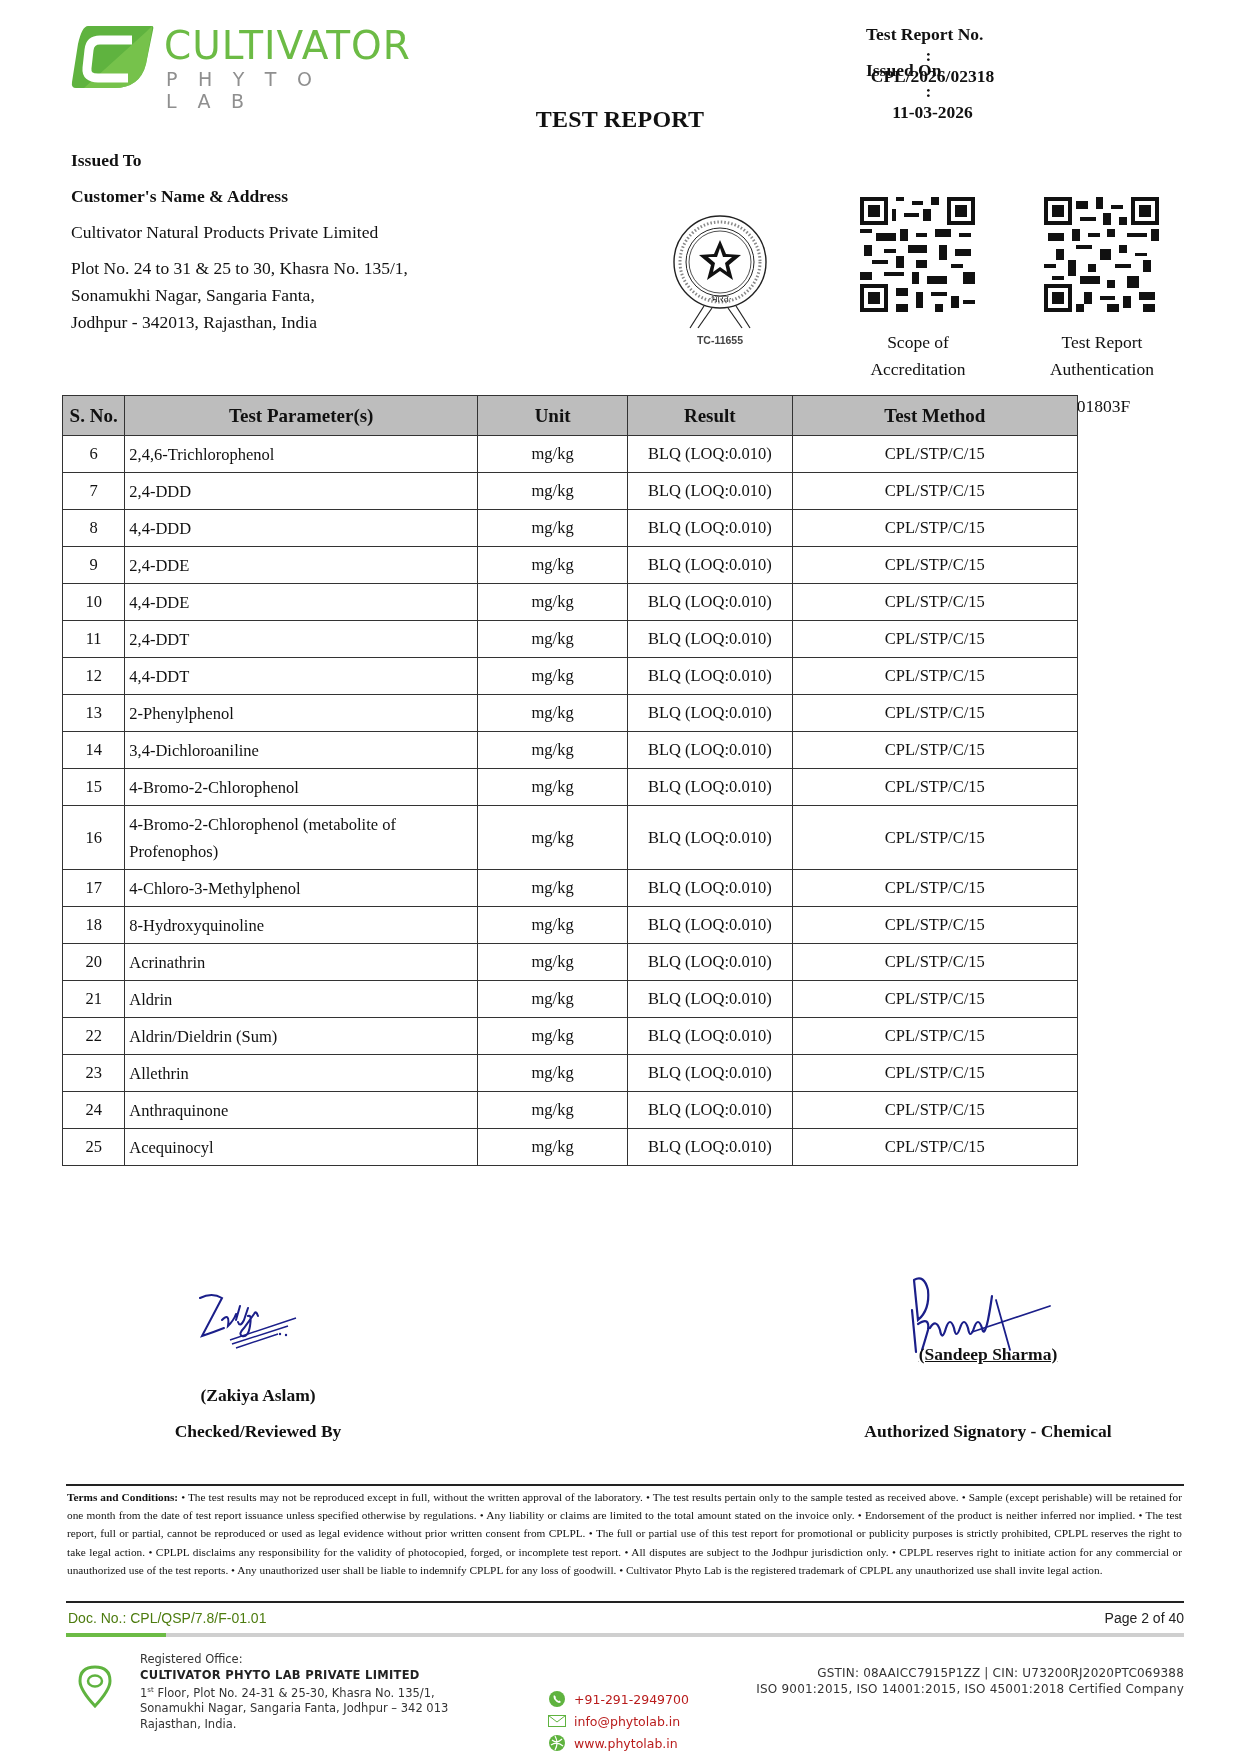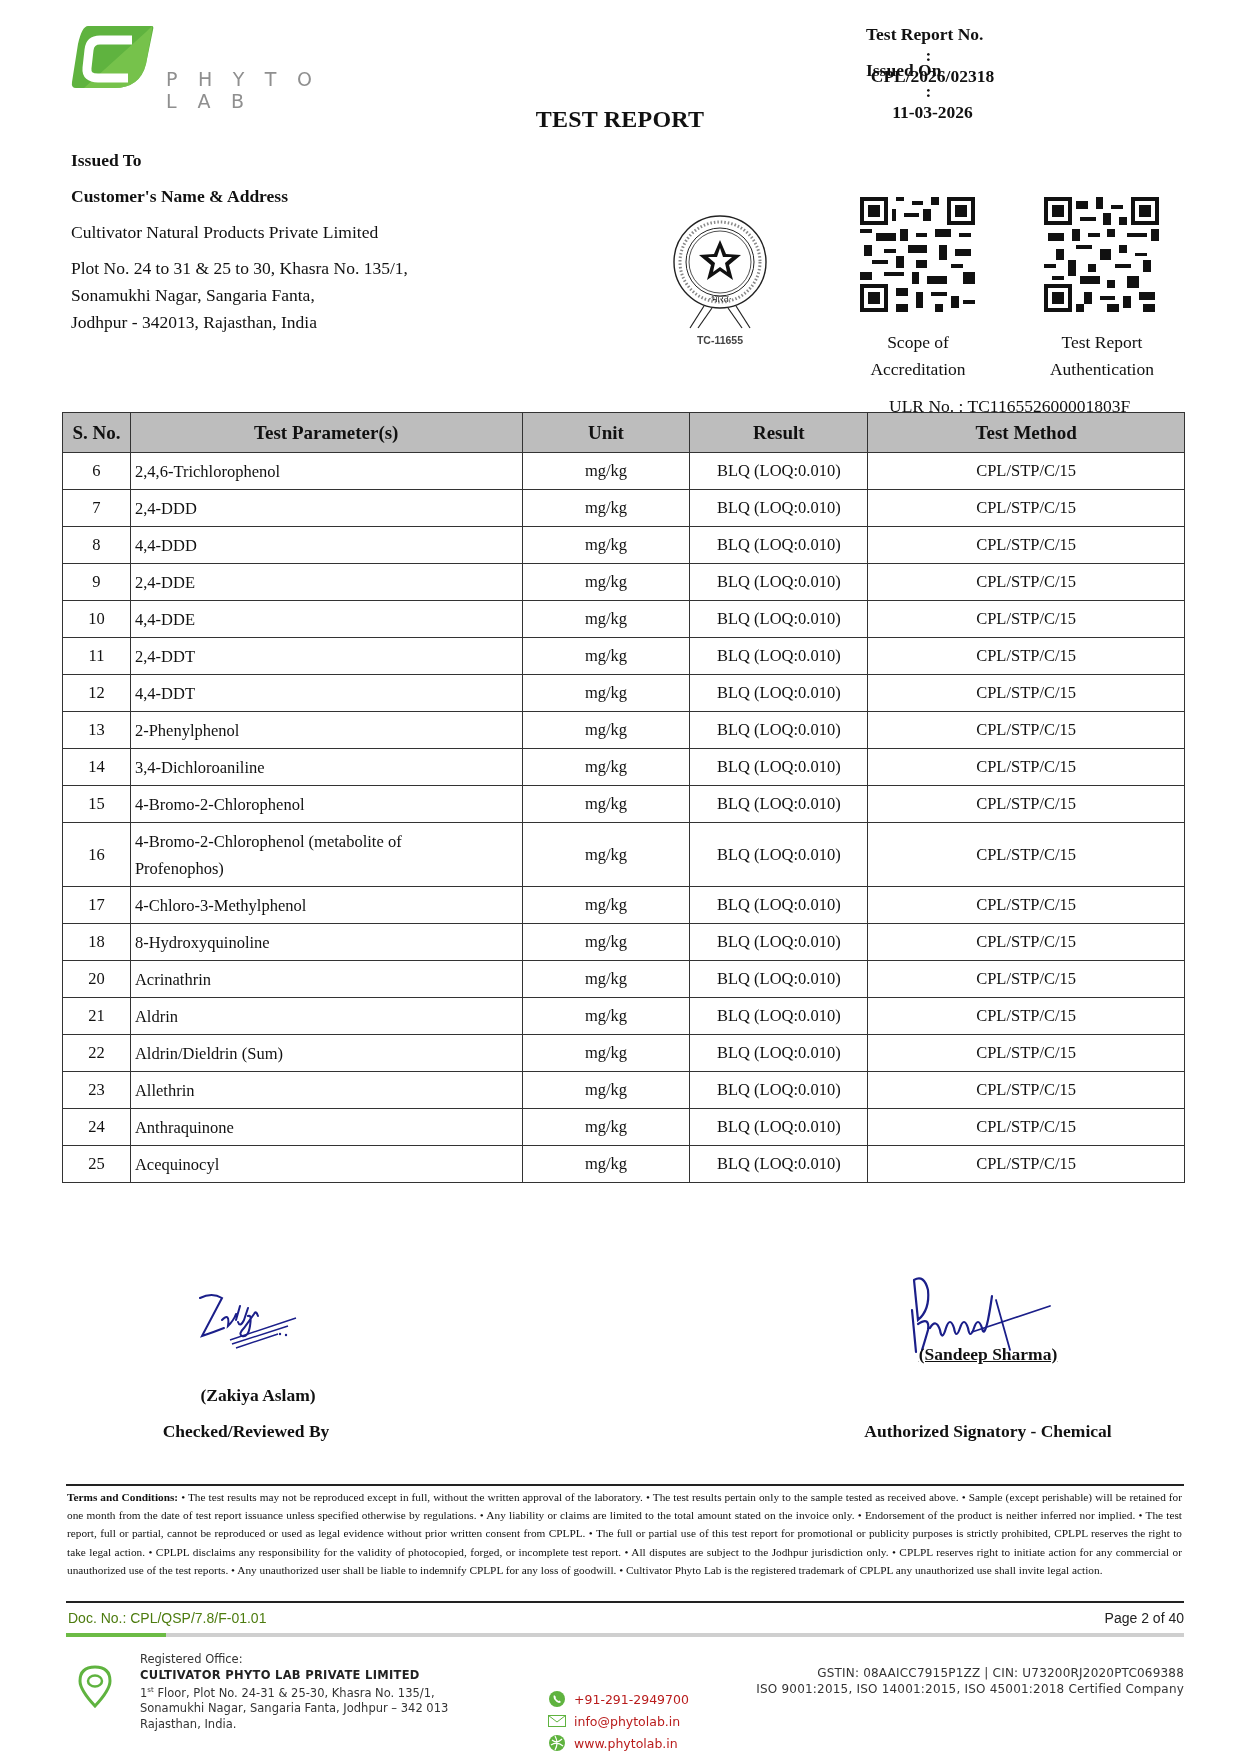--- a/index.html
+++ b/index.html
@@ -29,21 +29,21 @@
   
   .nabl { left: 660px; top: 212px; width: 120px; height: 140px; }
   .nabl-code { position: absolute; left: 0; top: 122px; width: 120px; text-align: center; font-family: "Liberation Sans", sans-serif; font-size: 10.5px; font-weight: bold; color: #444; }
 
   .qr { width: 115px; height: 115px; }
   .qr-cap { width: 180px; text-align: center; font-size: 17.5px; line-height: 27px; }
 
   .ulr { left: 889px; top: 396px; font-size: 17.5px; white-space: nowrap; }
 
   
-  table.results { position: absolute; left: 62px; top: 412px; width: 1123px; border-collapse: collapse; font-size: 16.5px; }
+  table.results { position: absolute; left: 62px; top: 395px; width: 1016px; border-collapse: collapse; font-size: 16.5px; }
   table.results th, table.results td { border: 1.5px solid #333; }
   table.results th { background: #bdbdbd; font-weight: bold; height: 40px; font-size: 19px; text-align: center; }
   table.results td { height: 37px; }
   table.results td.c { text-align: center; }
   table.results td.l { text-align: left; padding-left: 4px; line-height: 27px; }
   table.results tr.tall td { height: 64px; }
 
   
   .sig-img { width: 120px; height: 90px; }
   .sig-name { font-size: 17.5px; font-weight: bold; text-align: center; white-space: nowrap; }
@@ -72,20 +72,21 @@
 </style>
 </head>
 <body>
 
 <div class="abs logo">
   <svg class="logo-mark" viewBox="0 0 84 66">
     <path d="M18 2 L82 2 Q84 2 83 6 L76 40 Q70 64 44 64 L6 64 Q1 64 2 58 L8 20 Q12 2 18 2 Z" fill="#5fb33f"></path>
     <path d="M14 64 L76 8 L82 2 L82 6 L76 40 Q70 64 44 64 Z" fill="#7cc54f" opacity="0.8"></path>
     <path d="M62 16 L30 16 Q20 16 19 26 L17 44 Q16 54 28 54 L58 54" fill="none" stroke="#ffffff" stroke-width="9" stroke-linejoin="round"></path>
   </svg>
+  <div class="logo-word1">CULTIVATOR</div>
   <div class="logo-word2">PHYTO LAB</div>
 </div>
 
 <div class="abs meta">
   <div class="meta-row">
     <span class="meta-label">Test Report No.</span>
     <span class="meta-colon">:</span>
     <span class="meta-value">CPL/2026/02318</span>
   </div>
   <div class="meta-row">
@@ -430,21 +431,21 @@
   <path d="M38 64 L104 42 M40 68 L96 50 M44 72 L86 58" fill="none" stroke="#1b1f8a" stroke-width="1.5"></path>
   <circle cx="88" cy="58" r="1.2" fill="#1b1f8a"></circle>
     <circle cx="94" cy="59" r="1.2" fill="#1b1f8a"></circle>
 </svg>
 <svg class="abs sig-img" style="left:900px; top:1270px; width:180px;" viewBox="0 0 180 90">
   <path d="M14 10 Q24 4 28 20 Q30 40 18 50 Q16 30 14 10 M12 40 L16 82 M18 54 Q30 46 28 60 Q24 74 22 80 M30 58 Q36 48 40 60 Q42 72 46 58 Q50 46 54 58 Q56 70 60 58 Q64 46 68 58 Q70 70 74 58 Q78 46 82 58 Q84 68 88 50 Q90 40 92 26" fill="none" stroke="#1b1f8a" stroke-width="2.2" stroke-linecap="round"></path>
   <path d="M72 62 L150 36 M96 30 L110 80" fill="none" stroke="#1b1f8a" stroke-width="1.8" stroke-linecap="round"></path>
 </svg>
 
 <div class="abs sig-name" style="left:158px; width:200px; top:1385px;">(Zakiya Aslam)</div>
-<div class="abs sig-name" style="left:116px; width:260px; top:1421px;">Checked/Reviewed By</div>
+<div class="abs sig-name" style="left:128px; width:260px; top:1421px;">Checked/Reviewed By</div>
 <div class="abs sig-name" style="left:888px; width:200px; top:1344px;text-decoration:underline;">(Sandeep Sharma)</div>
 <div class="abs sig-name" style="left:838px; width:300px; top:1421px;">Authorized Signatory - Chemical</div>
 
 <div class="abs terms-top"></div>
 <div class="abs terms"><b>Terms and Conditions:</b><span> • The test results may not be reproduced except in full, without the written approval of the laboratory. • The test results pertain only to the sample tested as received above. • Sample (except perishable) will be retained for one month from the date of test report issuance unless specified otherwise by regulations. • Any liability or claims are limited to the total amount stated on the invoice only. • Endorsement of the product is neither inferred nor implied. • The test report, full or partial, cannot be reproduced or used as legal evidence without prior written consent from CPLPL. • The full or partial use of this test report for promotional or publicity purposes is strictly prohibited, CPLPL reserves the right to take legal action. • CPLPL disclaims any responsibility for the validity of photocopied, forged, or incomplete test report. • All disputes are subject to the Jodhpur jurisdiction only. • CPLPL reserves right to initiate action for any commercial or unauthorized use of the test reports. • Any unauthorized user shall be liable to indemnify CPLPL for any loss of goodwill. • Cultivator Phyto Lab is the registered trademark of CPLPL any unauthorized use shall invite legal action.</span></div>
 <div class="abs terms-bottom"></div>
 
 <div class="abs docno">Doc. No.: CPL/QSP/7.8/F-01.01</div>
 <div class="abs pageno">Page 2 of 40</div>
 

